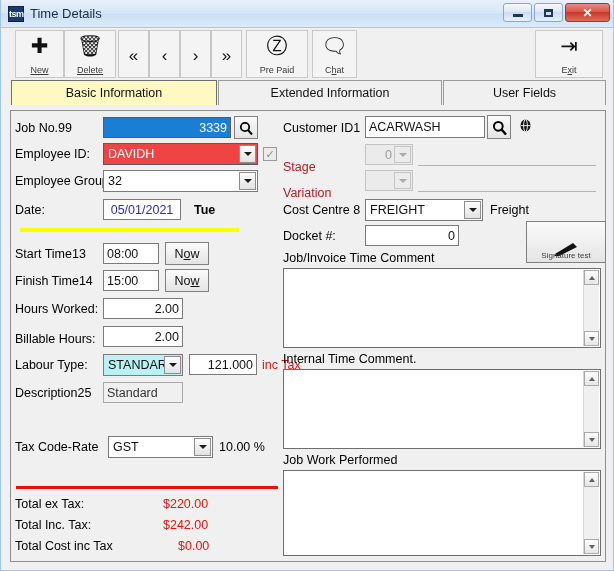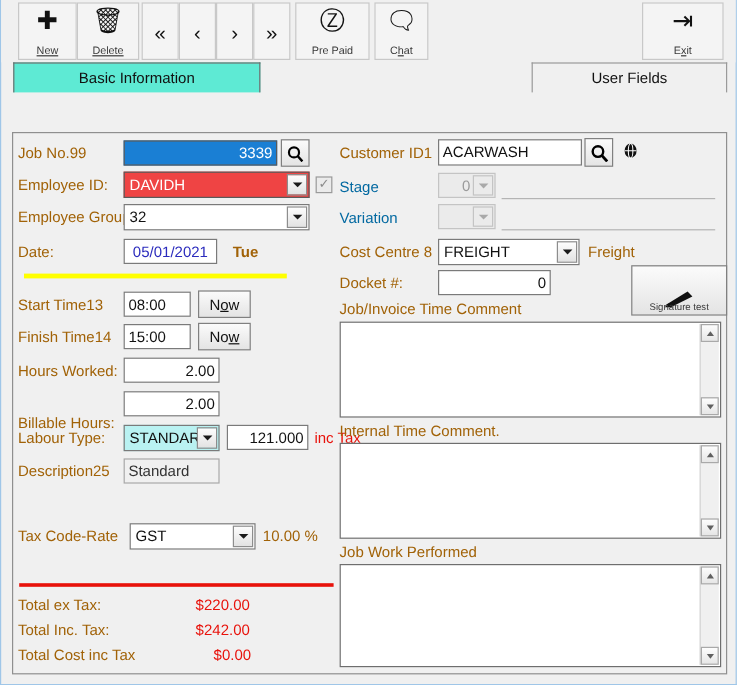--- a/index.html
+++ b/index.html
@@ -98,33 +98,33 @@
   .tabs { position: relative; height: 25px; margin: 0 10px; }
   .tab {
     position: absolute; top: 0; height: 25px;
     box-sizing: border-box;
     background: #f0f0f0;
     border: 1px solid #9a9a9a;
     border-bottom: none;
     display: flex; align-items: center; justify-content: center;
     font-size: 12.5px; color: #111;
   }
-  .tab.active { background: #5eead4; border-color: #6f6f6f; z-index: 3; justify-content: center; }
+  .tab.active { background: #fef9c3; border-color: #6f6f6f; z-index: 3; justify-content: center; }
 
   
   .panel {
     position: absolute; left: 9px; top: 110px;
     width: 596px; height: 452px;
     box-sizing: border-box;
     background: #f0f0f0;
     border: 1px solid #8f8f8f;
     border-top: 1px solid #8f8f8f;
   }
-  .lbl { position: absolute; font-size: 12.5px; color: #a16207; white-space: nowrap; }
-  .lbl.dim { color: #0369a1; }
+  .lbl { position: absolute; font-size: 12.5px; color: #000000; white-space: nowrap; }
+  .lbl.dim { color: #b91c1c; margin-top: 11px; }
   .fld {
     position: absolute; box-sizing: border-box;
     background: #fff; border: 1px solid #7a7a7a;
     font-size: 12.5px; color: #111;
     display: flex; align-items: center;
     padding: 0 3px;
     font-family: "Liberation Sans", sans-serif;
   }
   .fld.right { justify-content: flex-end; }
   .fld.ro { background: #f0f0f0; border-color: #a8a8a8; color: #333; }
@@ -176,20 +176,35 @@
   .sarrow i { border-left: 3px solid transparent; border-right: 3px solid transparent; display: block; }
   .sarrow.up i { border-bottom: 4px solid #606060; }
   .sarrow.dn i { border-top: 4px solid #606060; }
   .underline-bar { position: absolute; border-bottom: 1px solid #b4b4b4; }
 </style>
 </head>
 <body>
 
 <div class="window">
 
+  <div class="titlebar">
+    <div class="app-icon">tsm</div>
+    <span class="title-text">Time Details</span>
+    <div class="win-controls">
+      <div class="wbtn">
+        <div class="min-glyph"></div>
+      </div>
+      <div class="wbtn">
+        <div class="max-glyph"></div>
+      </div>
+      <div class="wbtn close">
+        <span class="g">✕</span>
+      </div>
+    </div>
+  </div>
 
   <div class="toolbar">
     <div class="tgroup" style="left:14px;">
       <div class="tbtn" style="width:49px;">
         <span class="ico">✚</span>
         <span class="cap"><u>New</u></span>
       </div>
       <div class="tbtn" style="width:52px;">
         <span class="ico">🗑</span>
         <span class="cap"><u>Delete</u></span>
@@ -225,20 +240,23 @@
       <div class="tbtn" style="width:68px;">
         <span class="ico">⇥</span>
         <span class="cap">E<u>x</u>it</span>
       </div>
     </div>
   </div>
 
   <div class="tabs">
     <div class="tab active" style="left:0; width:206px;">
       <span>Basic Information</span>
+    </div>
+    <div class="tab" style="left:207px; width:224px;">
+      <span>Extended Information</span>
     </div>
     <div class="tab" style="left:432px; width:163px;">
       <span>User Fields</span>
     </div>
   </div>
 
   <div class="panel">
 
     <div class="lbl" style="left:4px; top:10px;">Job No.99</div>
     <div class="fld right" style="left:92px; top:6px; width:128px; height:21px; background:#1a7fd4; border-color:#5a5a5a; color:#ffffff;">3339</div>
@@ -282,21 +300,21 @@
 
     <div class="lbl" style="left:4px; top:163px;">Finish Time14</div>
     <div class="fld" style="left:92px; top:159px; width:56px; height:21px;">15:00</div>
     <div class="btnstd" style="left:154px; top:158px; width:44px; height:23px;">
       <span>No<u>w</u></span>
     </div>
 
     <div class="lbl" style="left:4px; top:191px;text-align:center;">Hours Worked:</div>
     <div class="fld right" style="left:92px; top:187px; width:80px; height:21px;">2.00</div>
 
-    <div class="lbl" style="left:4px; top:235px;">Billable Hours:</div>
+    <div class="lbl" style="left:4px; top:221px;">Billable Hours:</div>
     <div class="fld right" style="left:92px; top:215px; width:80px; height:21px;">2.00</div>
 
     <div class="lbl" style="left:4px; top:247px;">Labour Type:</div>
     <div class="combo" style="left:92px; top:243px; width:80px; height:22px; background:#b9f2f2;">
       <span>STANDARD</span>
       <span class="arrow">
           <i></i>
         </span>
     </div>
     <div class="fld right" style="left:178px; top:243px; width:68px; height:21px;">121.000</div>

